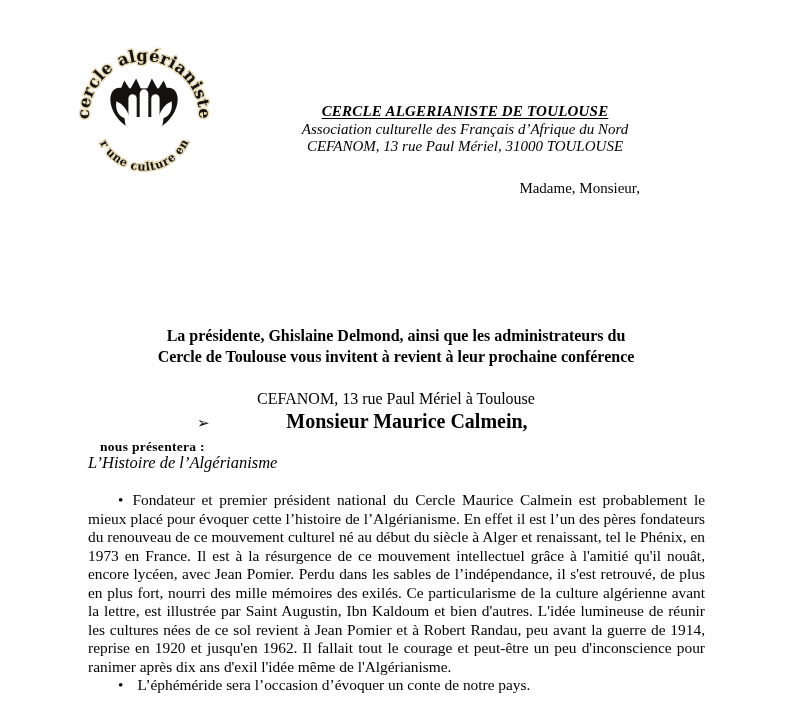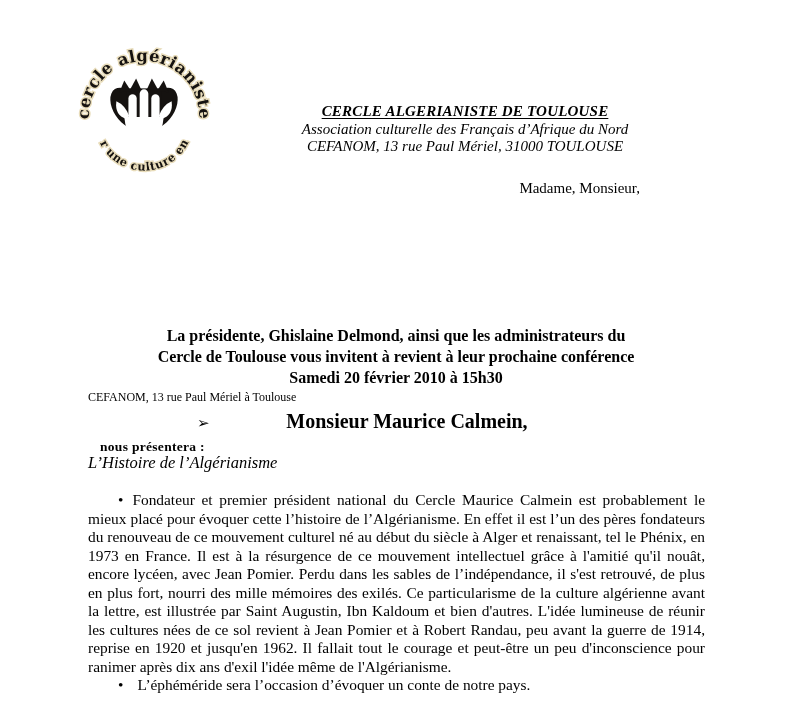--- a/index.html
+++ b/index.html
@@ -32,21 +32,21 @@
   .org-name {
     font-size: 15px; font-weight: bold; font-style: italic;
     text-decoration: underline; text-underline-offset: 2px; letter-spacing: 0.2px;
   }
   .org-sub { font-size: 15px; font-style: italic; }
   .salutation { left: 240px; top: 180px; width: 400px; text-align: right; font-size: 15px; }
 
   
   .heading { left: 88px; top: 301px; width: 616px; text-align: center; font-weight: bold; font-size: 16px; line-height: 21px; margin-top: 24px; }
   .conf-date { left: 88px; top: 369px; width: 616px; text-align: center; font-weight: bold; font-size: 16px; }
-  .conf-venue { left: 88px; top: 390px; width: 616px; text-align: left; font-size: 12px; }
+  .conf-venue { left: 88px; top: 390px; width: 616px; text-align: center; font-size: 16px; }
   .speaker-arrow { left: 197px; top: 414px; font-size: 15px; font-family: "DejaVu Sans", sans-serif; }
   .speaker { left: 99px; top: 410px; width: 616px; text-align: center; font-weight: bold; font-size: 20px; }
   .presents { left: 100px; top: 439px; width: 616px; font-weight: bold; font-size: 13.5px; letter-spacing: 0.3px; }
   .subject { left: 88px; top: 453px; width: 616px; font-style: italic; font-size: 16.5px; }
 
   
   .body-text { left: 88px; top: 491px; width: 617px; font-size: 15.4px; line-height: 18.5px; }
   .par1 { text-align: justify; text-indent: 30px; }
   .par2 { text-indent: 30px; }
   .bullet1 { margin-right: 9px; }
@@ -98,21 +98,20 @@
     <div class="org-sub">CEFANOM, 13 rue Paul Mériel, 31000 TOULOUSE</div>
   </div>
 
   <div class="abs salutation">Madame, Monsieur,</div>
 
   <div class="abs heading">
     <div>La présidente, Ghislaine Delmond, ainsi que les administrateurs du</div>
     <div>Cercle de Toulouse vous invitent à revient à leur prochaine conférence</div>
   </div>
 
-  <div class="abs conf-date">Samedi 20 février 2010 à 15h30</div>
   <div class="abs conf-venue">CEFANOM, 13 rue Paul Mériel à Toulouse</div>
 
   <span class="abs speaker-arrow">➢</span>
   <div class="abs speaker">Monsieur Maurice Calmein,</div>
   <div class="abs presents">nous présentera :</div>
   <div class="abs subject">L’Histoire de l’Algérianisme</div>
 
   <div class="abs body-text">
     <p class="par1"><span class="bullet1">•</span><span>Fondateur et premier président national du Cercle Maurice Calmein est probablement le mieux placé pour évoquer cette l’histoire de l’Algérianisme. En effet il est l’un des pères fondateurs du renouveau de ce mouvement culturel né au début du siècle à Alger et renaissant, tel le Phénix, en 1973 en France. Il est à la résurgence de ce mouvement intellectuel grâce à l'amitié qu'il nouât, encore lycéen, avec Jean Pomier. Perdu dans les sables de l’indépendance, il s'est retrouvé, de plus en plus fort, nourri des mille mémoires des exilés. Ce particularisme de la culture algérienne avant la lettre, est illustrée par Saint Augustin, Ibn Kaldoum et bien d'autres. L'idée lumineuse de réunir les cultures nées de ce sol revient à Jean Pomier et à Robert Randau, peu avant la guerre de 1914, reprise en 1920 et jusqu'en 1962. Il fallait tout le courage et peut-être un peu d'inconscience pour ranimer après dix ans d'exil l'idée même de l'Algérianisme.</span></p>
     <p class="par2"><span class="bullet2">•</span><span>L’éphéméride sera l’occasion d’évoquer un conte de notre pays.</span></p>

